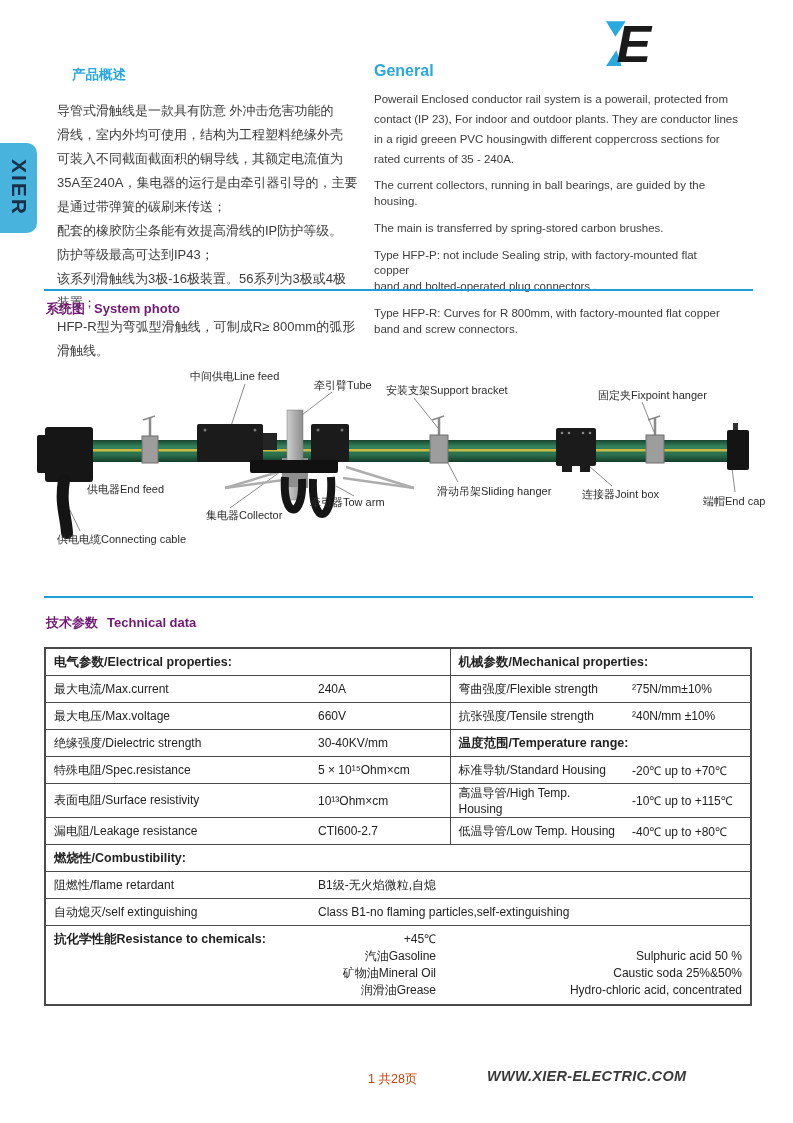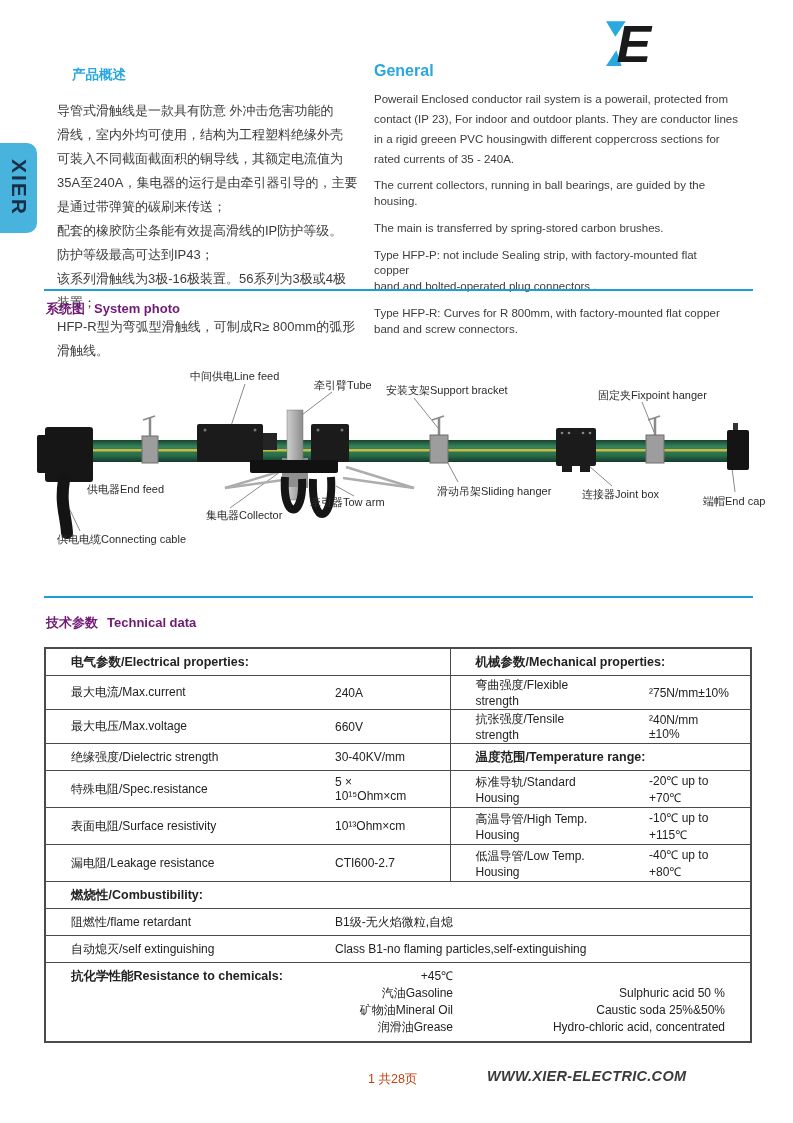--- a/index.html
+++ b/index.html
@@ -38,21 +38,21 @@
 
   
   .diagram { position:absolute; left:0; top:340px; width:793px; height:240px; }
   .diagram svg { position:absolute; left:0; top:0; }
   .dlabel { position:absolute; font-size:11px; color:#2b2b2b; white-space:nowrap; }
 
   
   .table-wrap { position:absolute; left:44px; top:647px; width:706px; }
   table.tech { border-collapse:collapse; width:100%; table-layout:fixed;
                border:2px solid #4a4a4a; font-size:12px; color:#222; }
-  table.tech td { border-bottom:1px solid #4a4a4a; padding:1px 25px; height:24px; vertical-align:middle; }
+  table.tech td { border-bottom:1px solid #4a4a4a; padding:1px 8px; height:24px; vertical-align:middle; }
   table.tech td.vl { border-left:1px solid #4a4a4a; }
   table.tech td.hdr { font-weight:bold; font-size:12.5px; }
   .chem-grid { display:grid; grid-template-columns:118px 1fr; }
   .chem-grid div { line-height:17px; }
 
   
   .footer-page { position:absolute; left:368px; top:1071px; font-size:12.5px; color:#c2410c; }
   .footer-site { position:absolute; left:487px; top:1068px; font-size:14.5px; font-weight:bold;
                  font-style:italic; color:#3a3a3a; letter-spacing:0.3px; }
 </style>

